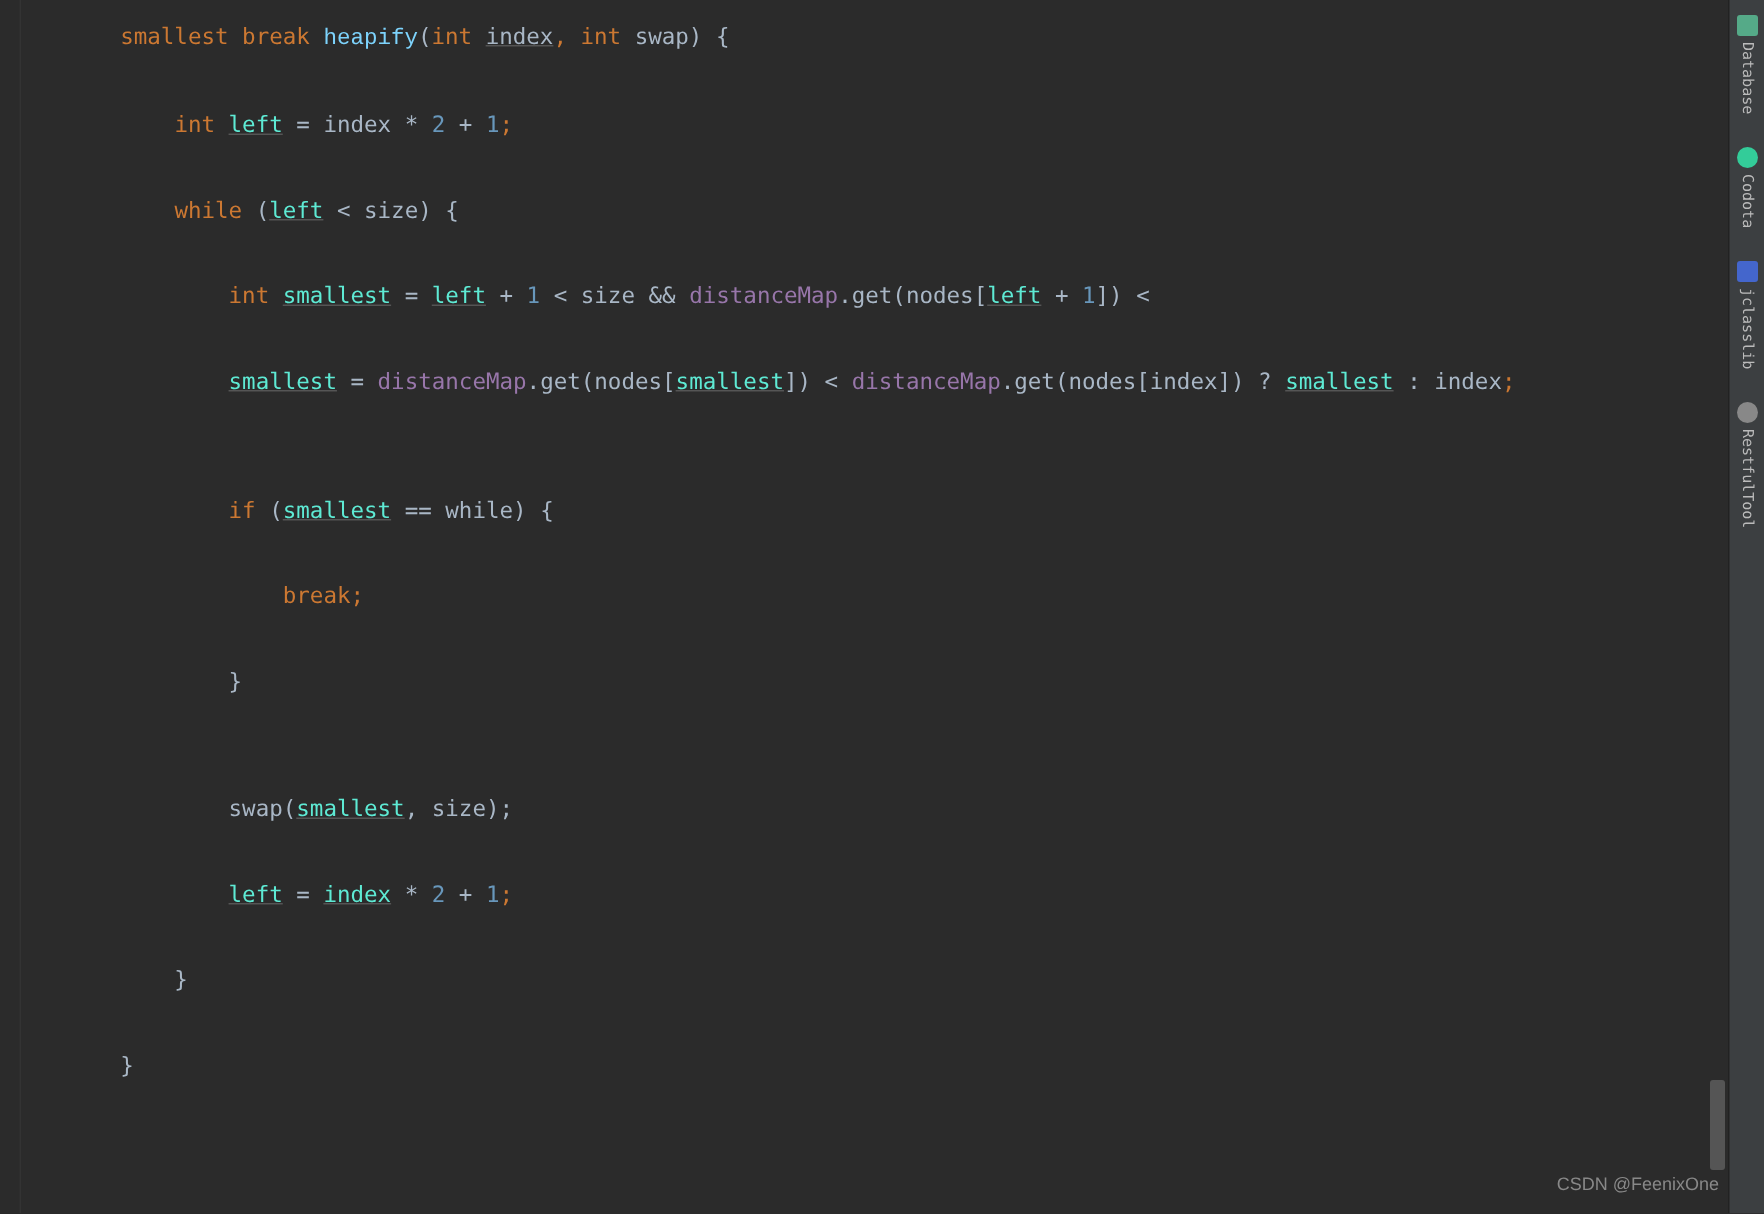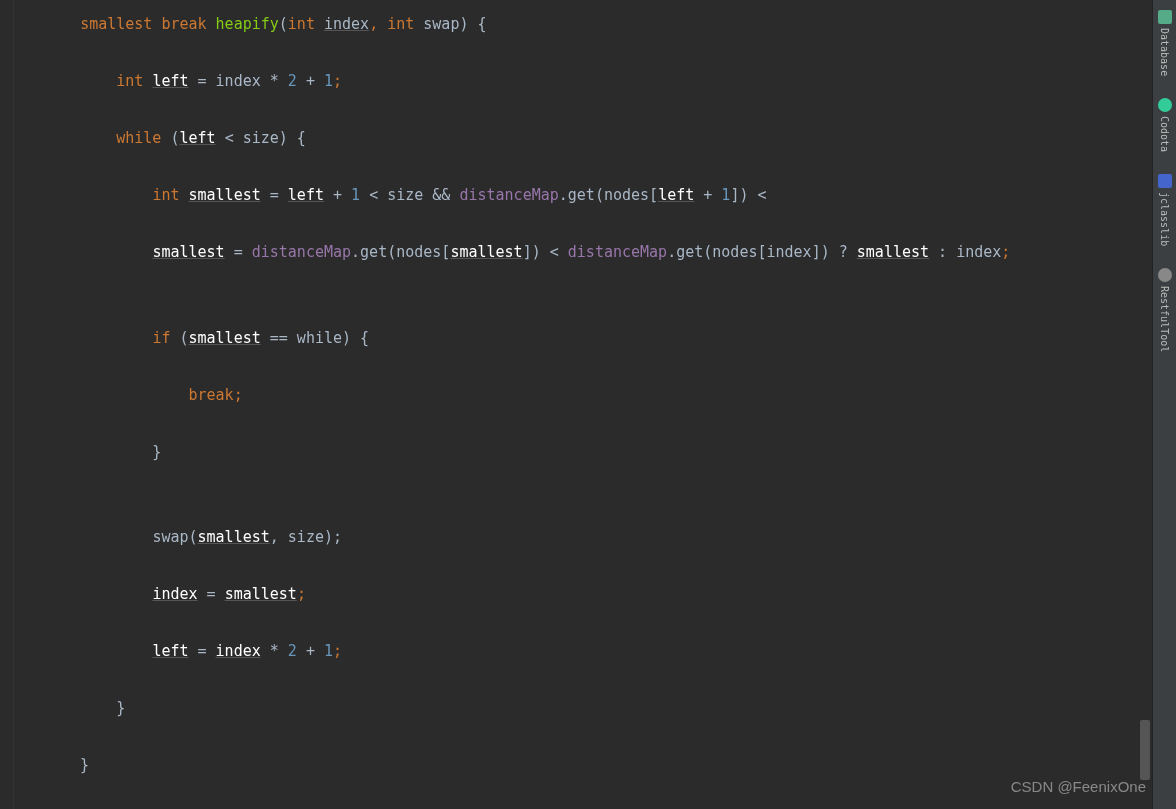--- a/index.html
+++ b/index.html
@@ -51,31 +51,31 @@
       align-items: center;
       gap: 4px;
     }
     .sidebar-icon {
       width: 14px;
       height: 14px;
       display: inline-block;
       writing-mode: horizontal-tb;
     }
     .kw { color: #cc7832; }
-    .method { color: #84cc16; }
+    .method { color: #7dd3fc; font-family: Liberation Mono, monospace; }
     .field { color: #9876aa; }
     .num { color: #6897bb; }
     .param { color: #a9b7c6; text-decoration: underline; text-decoration-color: #555; }
-    .varu { color: #ffffff; text-decoration: underline; text-decoration-color: #555; }
+    .varu { color: #5eead4; text-decoration: underline; text-decoration-color: #555; }
     .watermark {
       position: absolute;
       bottom: 8px;
       right: 30px;
       color: #888;
-      font-size: 15px;
+      font-size: 12px;
       font-family: sans-serif;
     }
     .scrollbar {
       position: absolute;
       right: 26px;
       top: 720px;
       width: 10px;
       height: 60px;
       background: #555;
       border-radius: 2px;
@@ -91,21 +91,20 @@
 <span class="line">        <span class="kw">int</span> <span class="varu">left</span> <span>= index *</span> <span class="num">2</span> <span>+</span> <span class="num">1</span><span class="kw">;</span></span>
 <span class="line">        <span class="kw">while</span> (<span class="varu">left</span> <span>&lt; size) {</span></span>
 <span class="line">            <span class="kw">int</span> <span class="varu">smallest</span> <span>=</span> <span class="varu">left</span> <span>+</span> <span class="num">1</span> <span>&lt; size &amp;&amp;</span> <span class="field">distanceMap</span><span>.get(nodes[</span><span class="varu">left</span> <span>+</span> <span class="num">1</span><span>]) &lt;</span></span>
 <span class="line">            <span class="varu">smallest</span> <span>=</span> <span class="field">distanceMap</span><span>.get(nodes[</span><span class="varu">smallest</span><span>]) &lt;</span> <span class="field">distanceMap</span><span>.get(nodes[index]) ?</span> <span class="varu">smallest</span> : index<span class="kw">;</span></span>
 <span class="line"></span>
 <span class="line">            <span class="kw">if</span> (<span class="varu">smallest</span> <span>== while) {</span></span>
 <span class="line">                <span class="kw">break</span><span class="kw">;</span></span>
 <span class="line">            }</span>
 <span class="line"></span>
 <span class="line">            <span>swap(</span><span class="varu">smallest</span><span>, size);</span></span>
-<span class="line">            <span class="varu">index</span> <span>=</span> <span class="varu">smallest</span><span class="kw">;</span></span>
 <span class="line">            <span class="varu">left</span> <span>=</span> <span class="varu">index</span> <span>*</span> <span class="num">2</span> <span>+</span> <span class="num">1</span><span class="kw">;</span></span>
 <span class="line">        }</span>
 <span class="line">    }</span>
 
 <span class="line"></span>
 
 
 
 <span class="line"></span>
 

